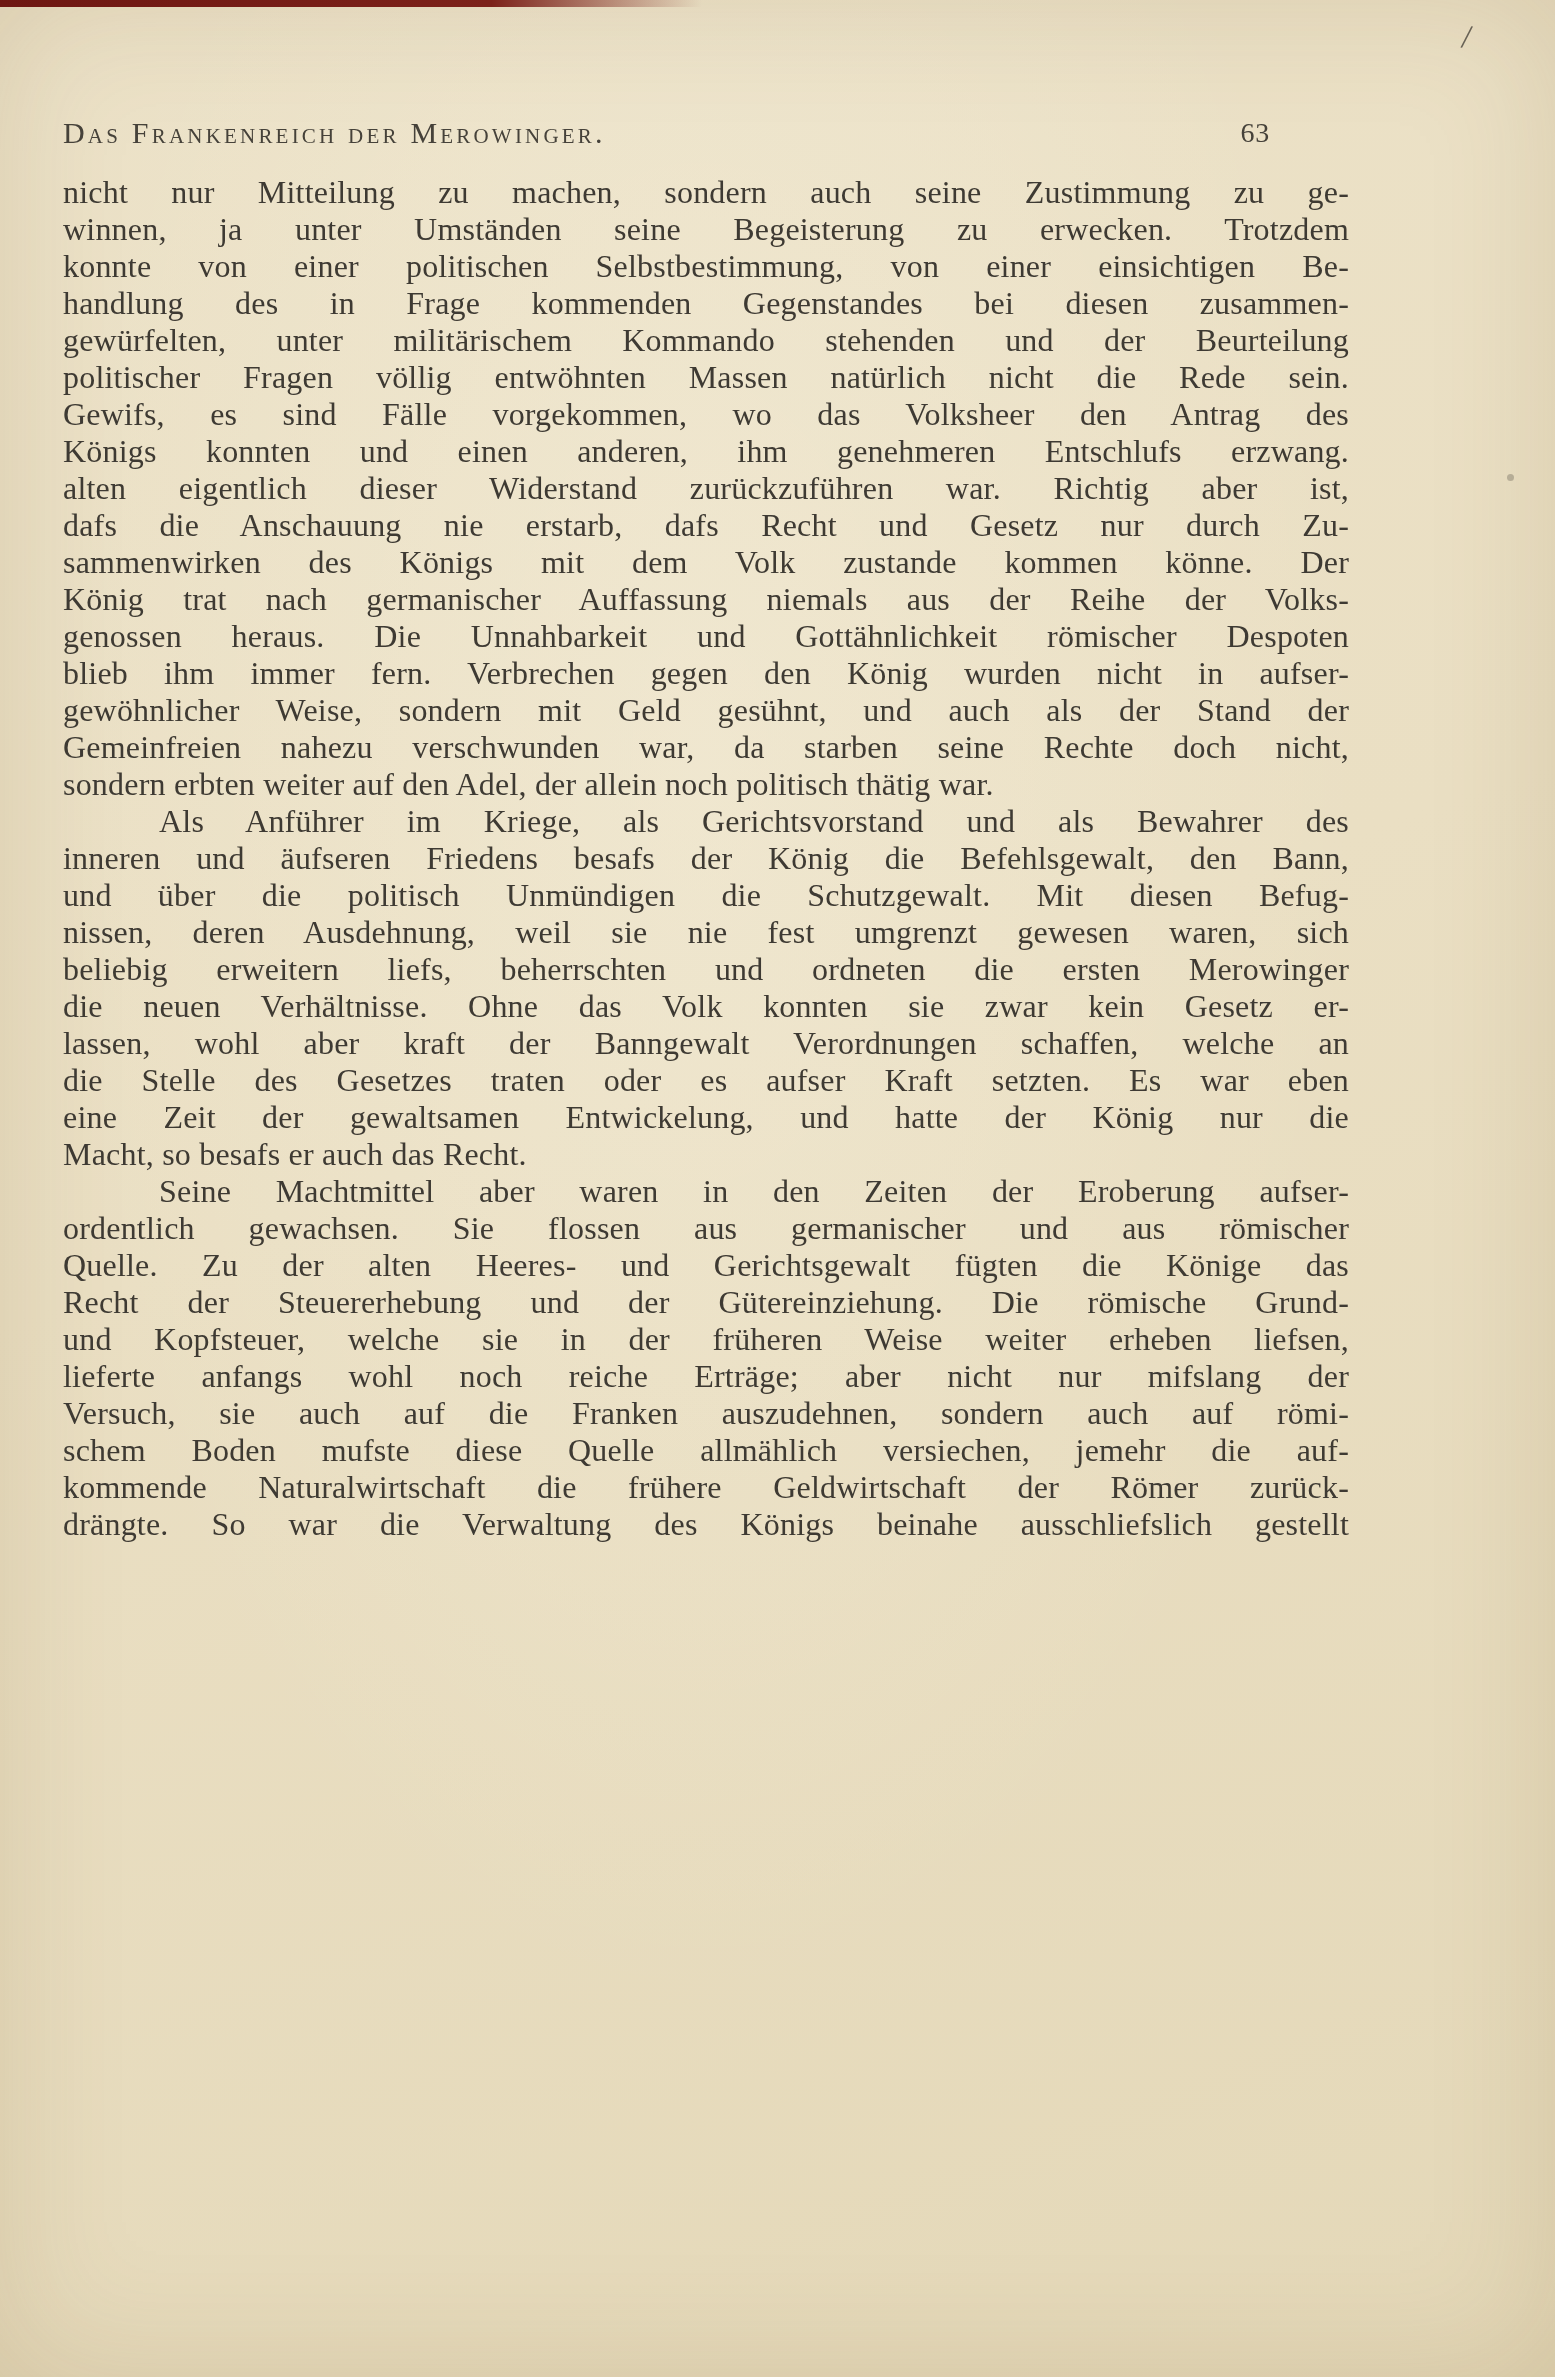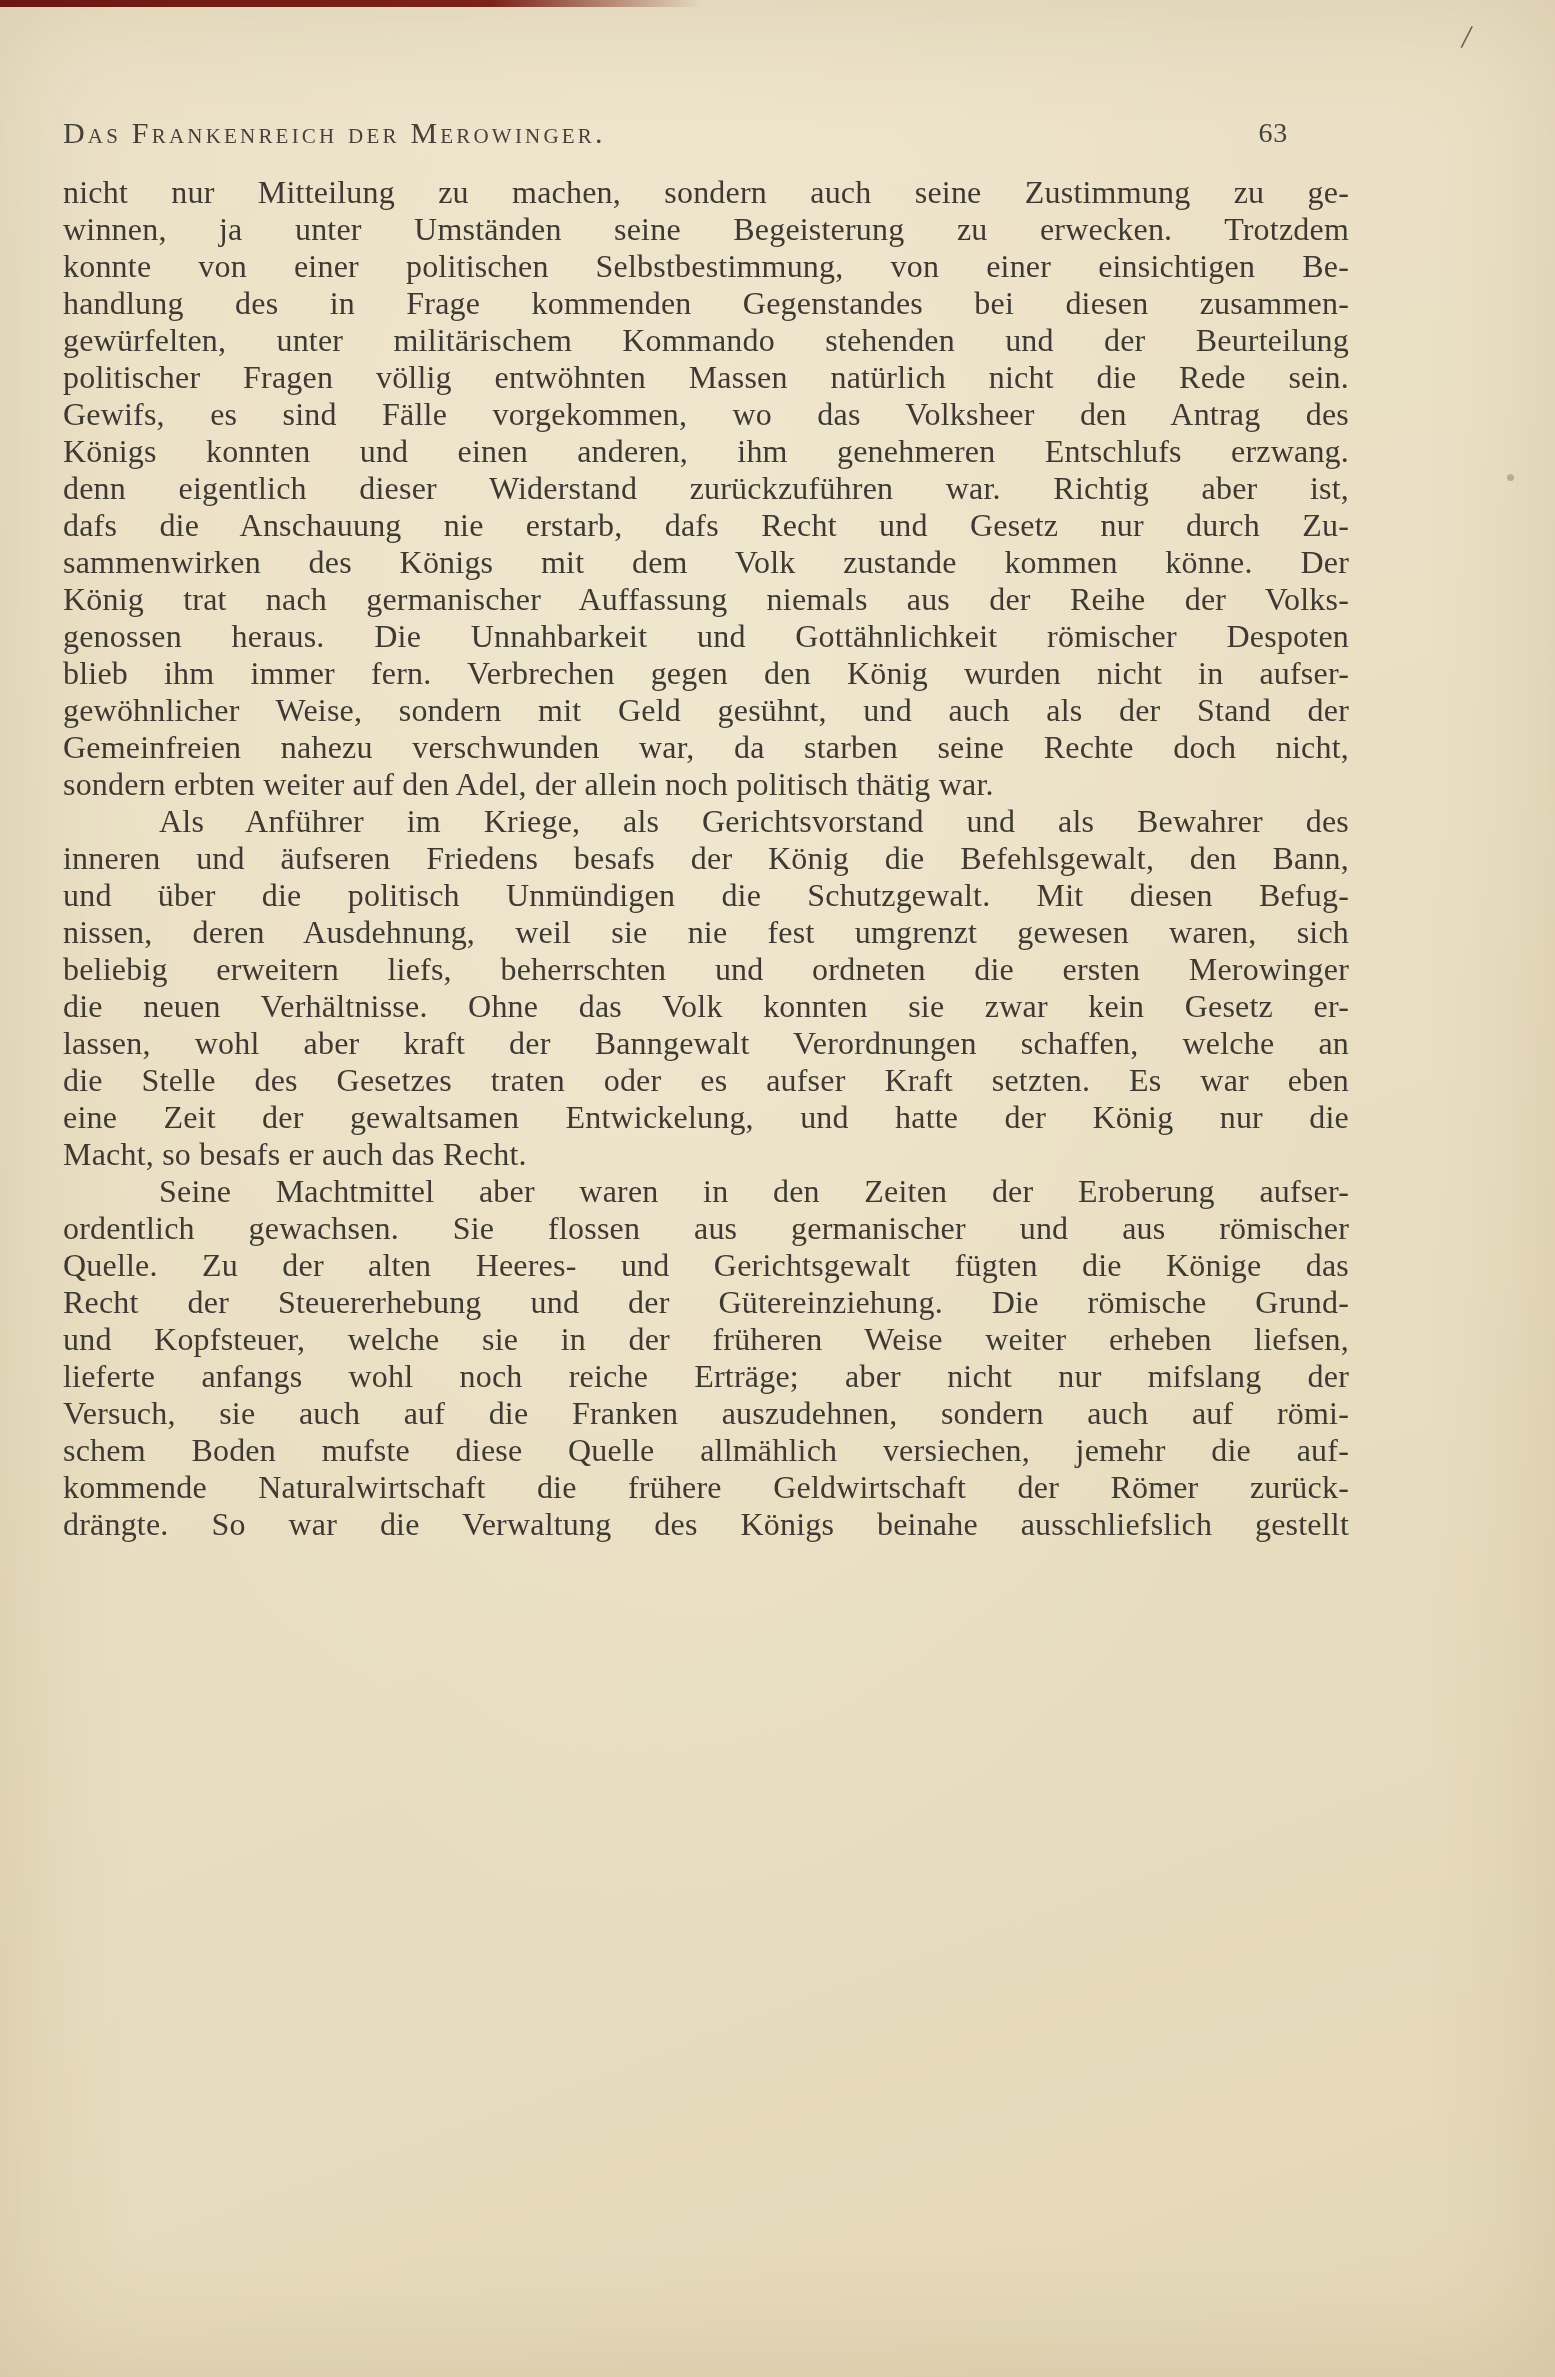--- a/index.html
+++ b/index.html
@@ -58,21 +58,21 @@
     height: 42px;
     line-height: 42px;
     text-align: left;
     font-variant: small-caps;
     font-size: 30px;
     letter-spacing: 3.2px;
     color: #46423a;
   }
   .page-number {
     position: absolute;
-    right: 61px;
+    right: 79px;
     top: 0;
     font-variant: normal;
     letter-spacing: 0.8px;
     font-size: 28px;
   }
   .body-text {
     margin-top: 19.5px;
     font-size: 32px;
     letter-spacing: 0.2px;
   }
@@ -103,21 +103,21 @@
     <main class="body-text" id="body-text">
         <div class="paragraph">
           <div class="line">nicht nur Mitteilung zu machen, sondern auch seine Zustimmung zu ge-</div>
           <div class="line">winnen, ja unter Umständen seine Begeisterung zu erwecken. Trotzdem</div>
           <div class="line">konnte von einer politischen Selbstbestimmung, von einer einsichtigen Be-</div>
           <div class="line">handlung des in Frage kommenden Gegenstandes bei diesen zusammen-</div>
           <div class="line">gewürfelten, unter militärischem Kommando stehenden und der Beurteilung</div>
           <div class="line">politischer Fragen völlig entwöhnten Massen natürlich nicht die Rede sein.</div>
           <div class="line">Gewifs, es sind Fälle vorgekommen, wo das Volksheer den Antrag des</div>
           <div class="line">Königs konnten und einen anderen, ihm genehmeren Entschlufs erzwang.</div>
-          <div class="line">denn eigentlich dieser Widerstand zurückzuführen war. Richtig aber ist,</div>
+          <div class="line">alten eigentlich dieser Widerstand zurückzuführen war. Richtig aber ist,</div>
           <div class="line">dafs die Anschauung nie erstarb, dafs Recht und Gesetz nur durch Zu-</div>
           <div class="line">sammenwirken des Königs mit dem Volk zustande kommen könne. Der</div>
           <div class="line">König trat nach germanischer Auffassung niemals aus der Reihe der Volks-</div>
           <div class="line">genossen heraus. Die Unnahbarkeit und Gottähnlichkeit römischer Despoten</div>
           <div class="line">blieb ihm immer fern. Verbrechen gegen den König wurden nicht in aufser-</div>
           <div class="line">gewöhnlicher Weise, sondern mit Geld gesühnt, und auch als der Stand der</div>
           <div class="line">Gemeinfreien nahezu verschwunden war, da starben seine Rechte doch nicht,</div>
           <div class="line flush">sondern erbten weiter auf den Adel, der allein noch politisch thätig war.</div>
         </div>
         <div class="paragraph">

